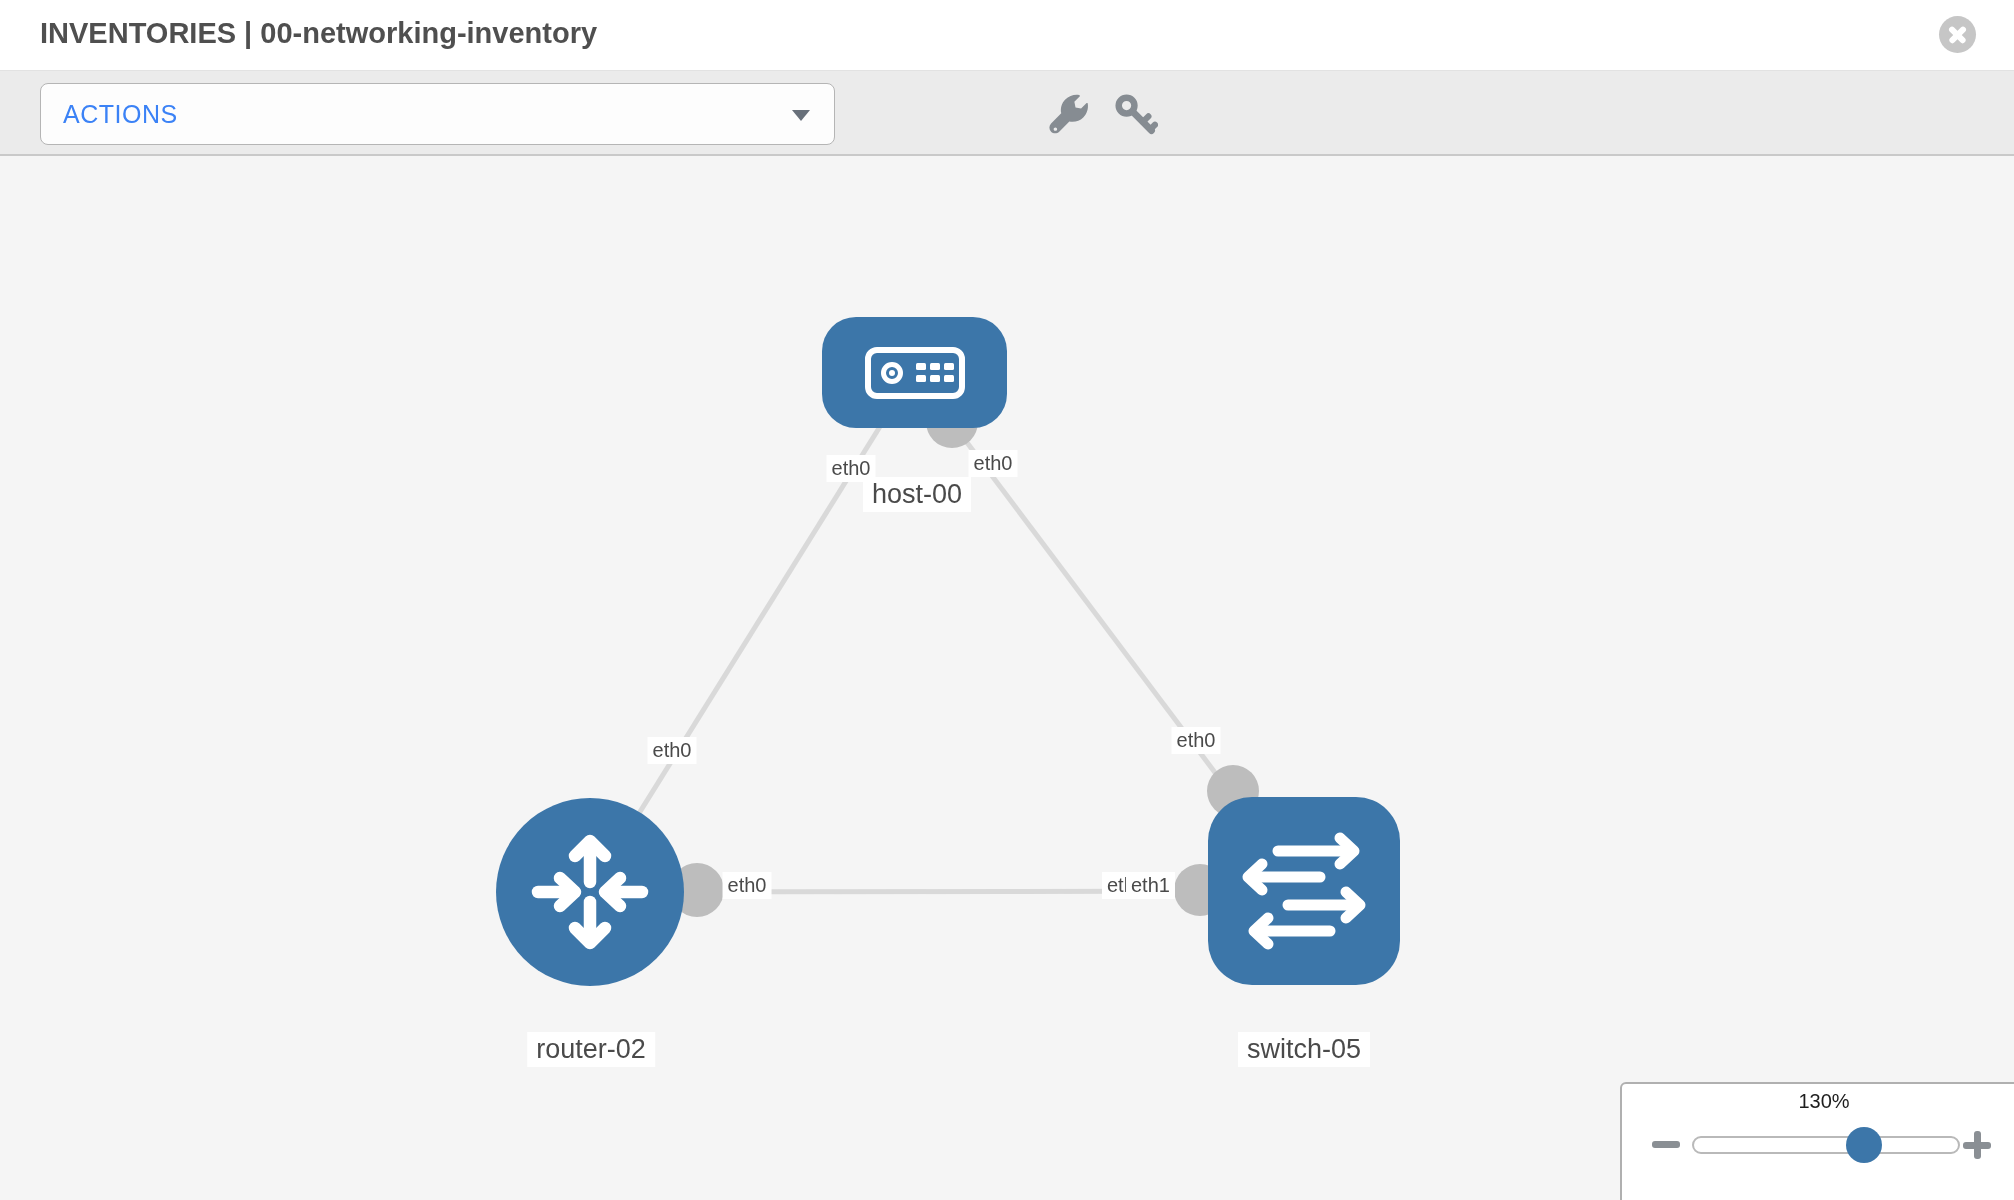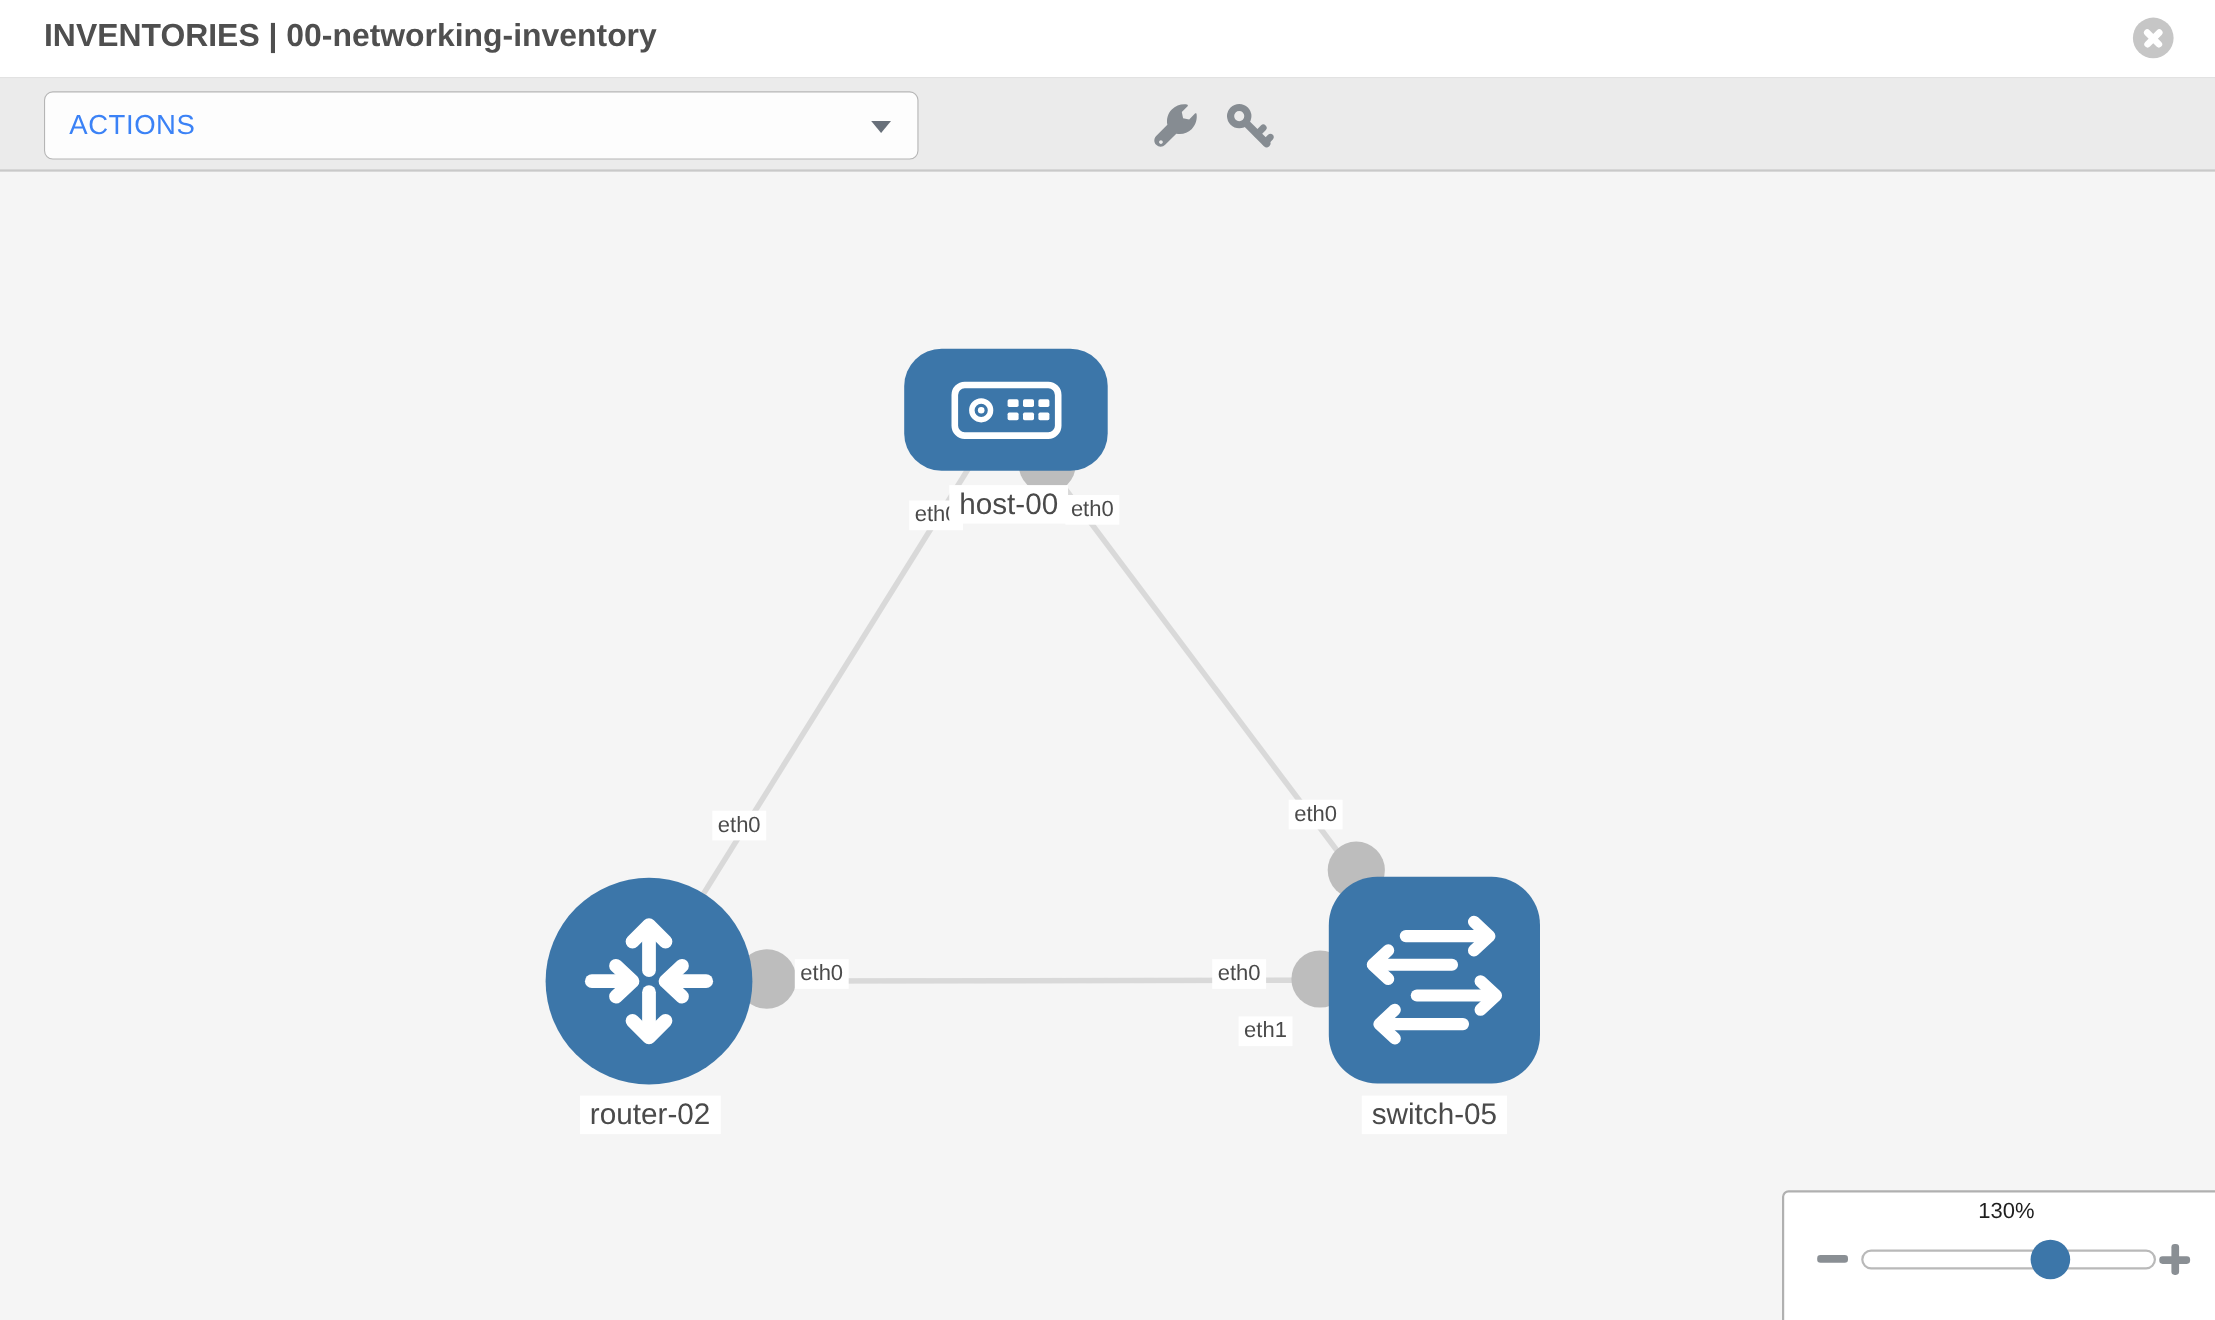--- a/index.html
+++ b/index.html
@@ -40,21 +40,21 @@
   svg.graph{position:absolute;left:0;top:0;width:2014px;height:1200px;pointer-events:none;}
   svg.graph .link{stroke:var(--link-gray);stroke-width:5;}
   svg.graph .port{fill:var(--port-gray);}
 
   .node{position:absolute;background:var(--node-blue);display:flex;align-items:center;justify-content:center;cursor:pointer;}
   .node-host{left:822px;top:317px;width:185px;height:111px;border-radius:34px;}
   .node-router{left:496px;top:798px;width:188px;height:188px;border-radius:50%;}
   .node-switch{left:1208px;top:797px;width:192px;height:188px;border-radius:44px;}
 
   .chip{position:absolute;background:#ffffff;color:#4a4a4a;white-space:nowrap;}
-  .chip.name{font-size:27px;padding:2px 9px;transform:translateX(-50%);}
+  .chip.name{font-size:27px;padding:2px 9px;transform:translateX(-50%);margin-top:36px;}
   .chip.eth{font-size:20px;padding:2px 5px;}
   .chip.ctr{transform:translateX(-50%);}
 
   
   .zoom-panel{position:absolute;left:1620px;top:1082px;width:420px;height:150px;background:#ffffff;
     border:2px solid #b0b0b0;border-radius:6px;}
   .zoom-value{position:absolute;left:0;top:6px;width:404px;text-align:center;font-size:20px;color:#1e1e1e;}
   .zoom-minus{position:absolute;left:30px;top:57px;width:28px;height:7px;border-radius:3px;background:#8a8f94;cursor:pointer;}
   .zoom-track{position:absolute;left:70px;top:52px;width:268px;height:18px;background:#ffffff;
     border:2px solid #b9b9b9;border-radius:10px;cursor:pointer;}
@@ -109,21 +109,21 @@
     <circle class="port" cx="1200" cy="890" r="26"></circle>
     <circle class="port" cx="1233" cy="791" r="26"></circle>
   </svg>
 
   <span class="chip eth ctr" style="left:851px;top:455px">eth0</span>
   <span class="chip eth ctr" style="left:672px;top:737px">eth0</span>
   <span class="chip eth ctr" style="left:993px;top:450px">eth0</span>
   <span class="chip eth ctr" style="left:1196px;top:727px">eth0</span>
   <span class="chip eth ctr" style="left:747px;top:872px">eth0</span>
   <span class="chip eth" style="left:1102px;top:872px;z-index:1">eth0</span>
-  <span class="chip eth" style="left:1126px;top:924px;z-index:2">eth1</span>
+  <span class="chip eth" style="left:1126px;top:872px;z-index:2">eth1</span>
 
   <div class="node node-host">
     <svg width="112" height="72" viewBox="0 0 112 72">
       <rect x="9" y="13" width="94" height="46" rx="9" fill="none" stroke="#ffffff" stroke-width="6"></rect>
       <circle cx="33" cy="36" r="8.5" fill="none" stroke="#ffffff" stroke-width="5"></circle>
       <circle cx="33" cy="36" r="3" fill="#ffffff"></circle>
       <g fill="#ffffff">
         <rect x="57" y="26" width="10" height="7" rx="1.5"></rect>
         <rect x="71" y="26" width="10" height="7" rx="1.5"></rect>
         <rect x="85" y="26" width="10" height="7" rx="1.5"></rect>

